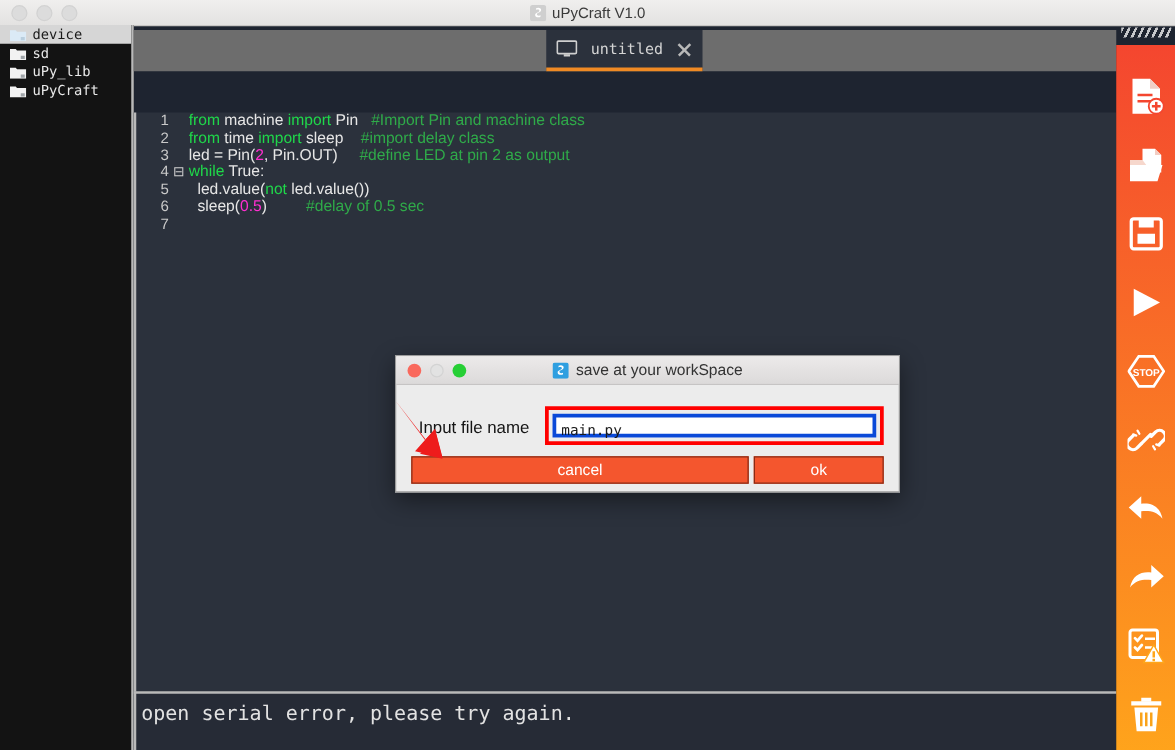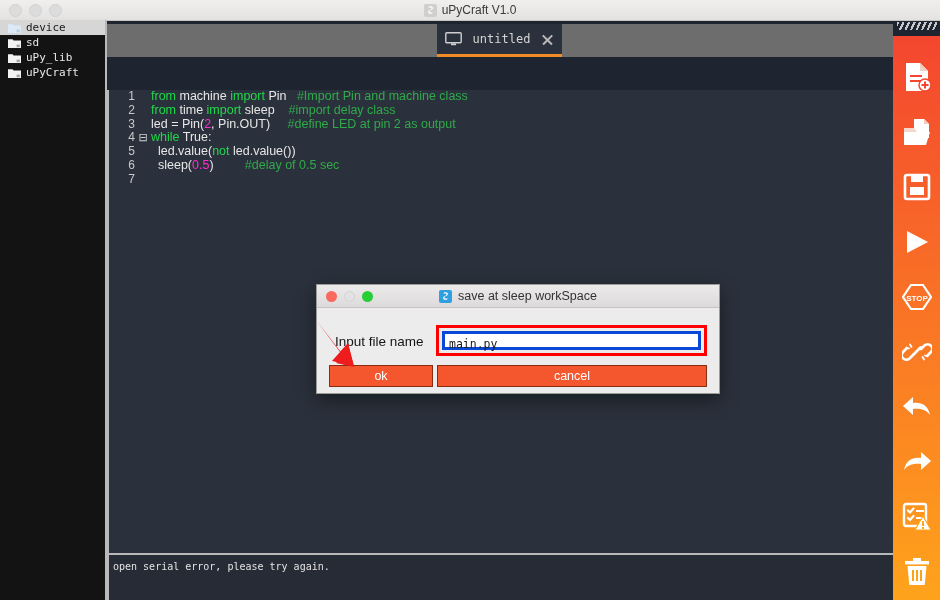--- a/index.html
+++ b/index.html
@@ -109,21 +109,21 @@
   .terminal{
     position:absolute;left:107px;top:553px;width:786px;height:47px;
     background:#262b36;
     border-left:2px solid #b9b9b9;
     border-top:2px solid #b9b9b9;
     box-sizing:border-box;
     padding:6px 0 0 4px;
   }
   .term-text{
     font-family:"DejaVu Sans Mono", monospace;
-    font-size:10px;color:#e2e2e2;
+    font-size:16px;color:#e2e2e2;
   }
 
   
   .toolbar{
     position:absolute;left:893px;top:36px;width:47px;height:580px;
     background:linear-gradient(#f4462f,#ffa61b);
     display:flex;flex-direction:column;align-items:center;
     padding-top:18px;box-sizing:border-box;
   }
   .tb-btn{
@@ -372,33 +372,33 @@
         <div class="dlg-l dl-gray"></div>
         <div class="dlg-l dl-green"></div>
       </div>
       <div class="dlg-title-center">
         <span class="app-logo">
           <svg width="13" height="13" viewBox="0 0 13 13">
             <rect width="13" height="13" rx="2" fill="#2f9fe0"></rect>
             <path d="M6.6 2.2c1.6 0 2.3.8 2.3 1.8 0 1-.8 1.5-1.7 1.9-1 .4-1.7.7-1.7 1.5 0 .7.6 1.1 1.5 1.1.6 0 1.1-.1 1.5-.3l-.2 1.3c-.4.2-1 .3-1.6.3-1.7 0-2.6-.8-2.6-1.9 0-1.1.9-1.6 1.9-2 .9-.4 1.5-.6 1.5-1.3 0-.6-.5-1-1.3-1-.6 0-1.1.1-1.5.3l.2-1.3c.4-.2 1-.4 1.7-.4z" fill="#fff"></path>
           </svg>
         </span>
-        <span>save at sleep workSpace</span>
+        <span>save at your workSpace</span>
       </div>
     </div>
     <div class="dlg-body">
       <div class="dlg-label">Input file name</div>
       <div class="input-wrap">
         <div class="input-blue">
           <div class="fname">main.py</div>
         </div>
       </div>
       <div class="btn-row">
+        <div class="btn btn-cancel">cancel</div>
         <div class="btn btn-ok">ok</div>
-        <div class="btn btn-cancel">cancel</div>
       </div>
     </div>
   </div>
 
   <div class="arrow">
     <svg width="70" height="60" viewBox="0 0 70 60">
       <path d="M6 4 L30 36 L38 27 L44 50 L22 45 L30 36" fill="#ee1c1c"></path>
       <path d="M6 4 L34 40 L26 47 L44 51 L38 28 L30 36 Z" fill="#ee1c1c"></path>
     </svg>
   </div>

